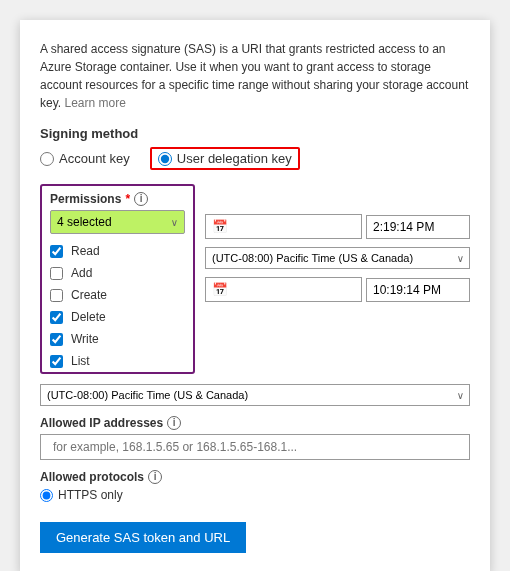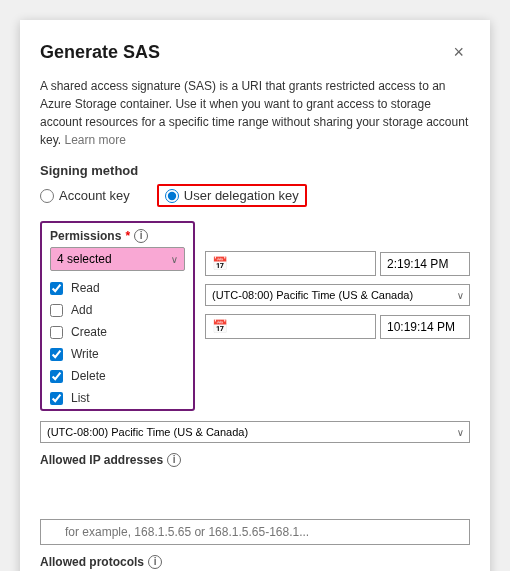--- a/index.html
+++ b/index.html
@@ -49,21 +49,21 @@
       text-decoration: none;
     }
     .section-label {
       font-size: 13px;
       font-weight: 600;
       color: #333;
       margin-bottom: 6px;
     }
     .radio-group {
       display: flex;
-      gap: 27px;
+      gap: 20px;
       align-items: center;
       margin-bottom: 14px;
     }
     .radio-option {
       display: flex;
       align-items: center;
       gap: 5px;
       font-size: 13px;
       color: #333;
       cursor: pointer;
@@ -104,21 +104,21 @@
       gap: 4px;
     }
     .permissions-dropdown {
       border: 1px solid #999;
       border-radius: 2px;
       margin: 0 8px 6px 8px;
       padding: 4px 6px;
       display: flex;
       justify-content: space-between;
       align-items: center;
-      background: #f9a8d4;
+      background: #bef264;
       cursor: pointer;
       font-size: 12px;
     }
     .perm-item {
       display: flex;
       align-items: center;
       gap: 8px;
       padding: 4px 8px;
       font-size: 12px;
       color: #333;
@@ -159,21 +159,21 @@
       flex: 1;
       display: flex;
       align-items: center;
       background: #fff;
       min-width: 80px;
     }
     .time-input {
       border: 1px solid #999;
       padding: 4px 6px;
       font-size: 12px;
-      width: 90px;
+      width: 104px;
     }
     .timezone-select {
       border: 1px solid #999;
       padding: 4px 22px 4px 6px;
       font-size: 11px;
       width: 100%;
       background: #fff;
       appearance: none;
       cursor: pointer;
       position: relative;
@@ -199,25 +199,24 @@
       font-size: 12px;
       font-weight: 600;
       color: #333;
       display: flex;
       align-items: center;
       gap: 4px;
       margin-bottom: 4px;
     }
     .text-input {
       border: 1px solid #999;
-      padding: 5px 24px;
+      padding: 5px 12px;
       font-size: 12px;
       width: 100%;
       color: #888;
-      margin-top: 48px;
     }
     .protocols-row {
       display: flex;
       gap: 16px;
       align-items: center;
     }
     .protocol-option {
       display: flex;
       align-items: center;
       gap: 5px;
@@ -245,24 +244,20 @@
       color: #666;
     }
     .right-fields {
       padding-top: 30px;
     }
   </style>
 </head>
 <body>
 
 <div class="dialog">
-  <div class="dialog-header">
-    <span class="dialog-title">Generate SAS</span>
-    <button class="close-btn">×</button>
-  </div>
 
   <p class="description">
     <span>A shared access signature (SAS) is a URI that grants restricted access to an Azure Storage container. Use it when you want to grant access to storage account resources for a specific time range without sharing your storage account key.</span>
     <a href="#">Learn more</a>
   </p>
 
   <div class="section-label">Signing method</div>
   <div class="radio-group">
     <label class="radio-option">
       <input type="radio" name="signing" style="">
@@ -293,25 +288,25 @@
       <div class="perm-item">
         <input type="checkbox" style="">
         <span>Add</span>
       </div>
       <div class="perm-item">
         <input type="checkbox" style="">
         <span>Create</span>
       </div>
       <div class="perm-item">
         <input type="checkbox" checked="" style="">
+        <span>Delete</span>
+      </div>
+      <div class="perm-item">
+        <input type="checkbox" checked="" style="">
         <span>Write</span>
-      </div>
-      <div class="perm-item">
-        <input type="checkbox" checked="" style="">
-        <span>Delete</span>
       </div>
       <div class="perm-item">
         <input type="checkbox" checked="" style="">
         <span>List</span>
       </div>
     </div>
 
     <div class="right-panel right-fields">
       <div class="datetime-row">
         <div class="date-input">

